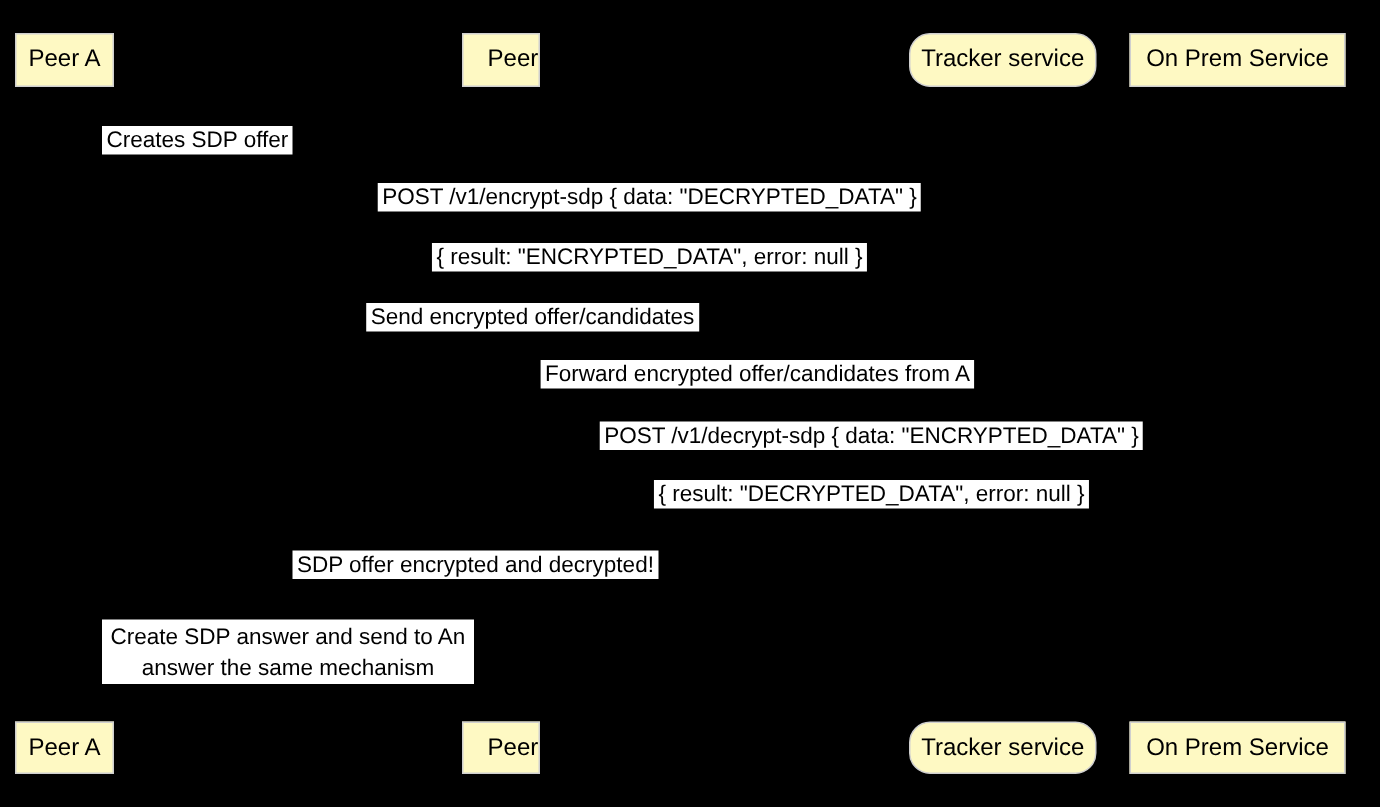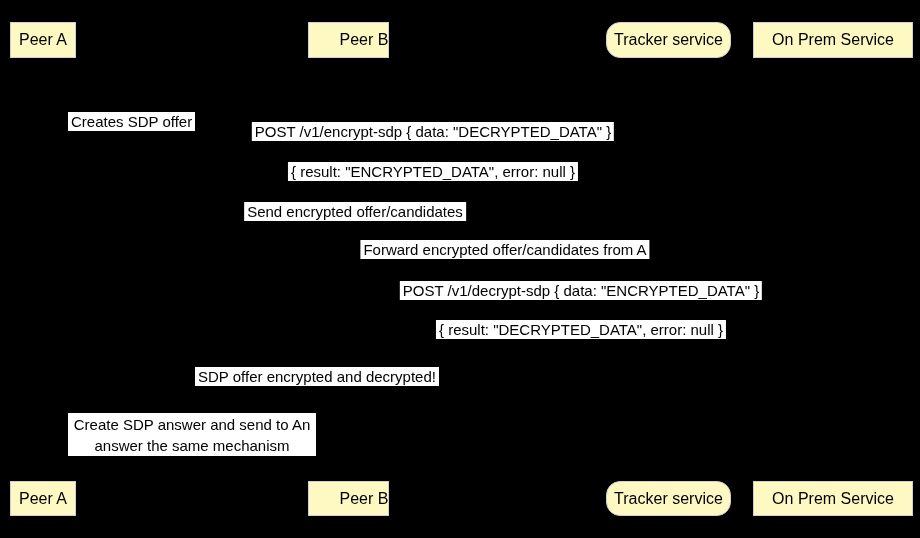--- a/index.html
+++ b/index.html
@@ -23,36 +23,36 @@
     color: #000000;
     font-size: 16px;
     display: flex;
     align-items: center;
     justify-content: center;
     white-space: nowrap;
   }
   .row-top    { top: 22px;  height: 36px; }
   .row-bottom { top: 481px; height: 35px; }
   .a-peera   { left: 10px;  width: 66px;  }
-  .a-peerb   { left: 308px; width: 81px; padding-left: 31px;  }
+  .a-peerb   { left: 308px; width: 52px; padding-left: 31px;  }
   .a-tracker { left: 606px; width: 125px; border-radius: 14px; }
-  .a-onprem  { left: 753px; width: 160px; }
+  .a-onprem  { left: 753px; width: 144px; }
 
   .msg {
     position: absolute;
     background: #ffffff;
     color: #000000;
     font-size: 15px;
     line-height: 19px;
     height: 19px;
     white-space: nowrap;
     padding: 0 3px;
   }
   .c { transform: translateX(-50%); }
-  .m0 { left: 68px;  top: 84px; margin-top: 28px;  }
+  .m0 { left: 68px;  top: 84px;  }
   .m1 { left: 433px; top: 122px; }
   .m2 { left: 433px; top: 162px; }
   .m3 { left: 355px; top: 202px; }
   .m4 { left: 505px; top: 240px; }
   .m5 { left: 581px; top: 281px; }
   .m6 { left: 581px; top: 320px; }
   .m7 { left: 195px; top: 367px; }
 
   .note {
     position: absolute;

